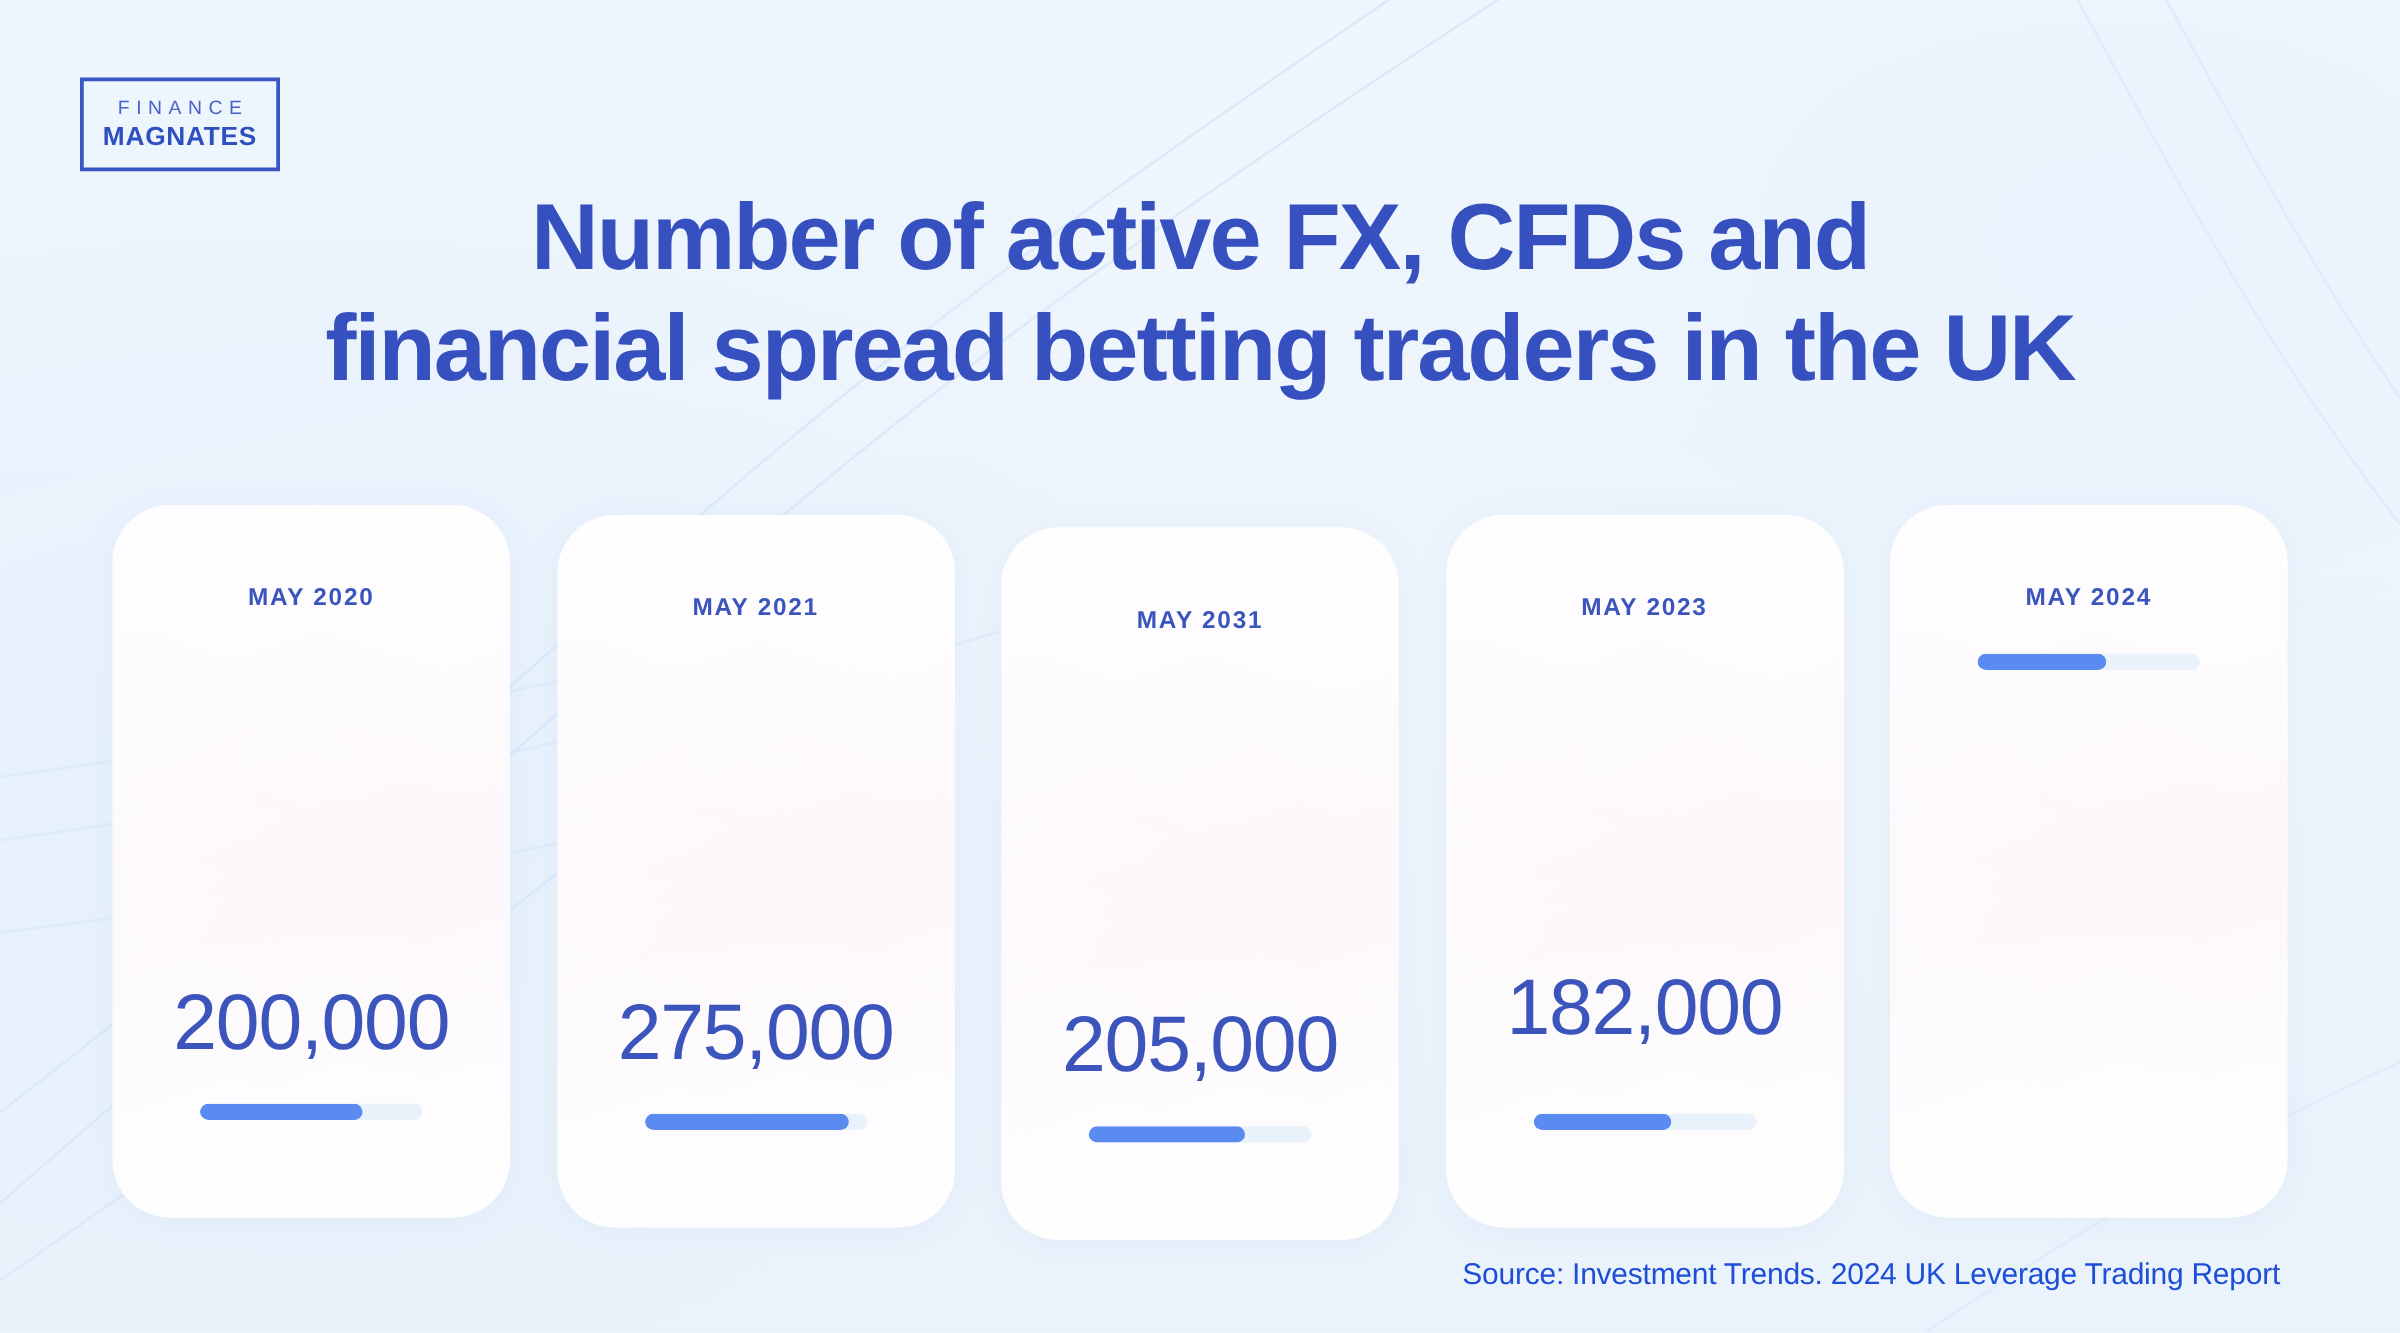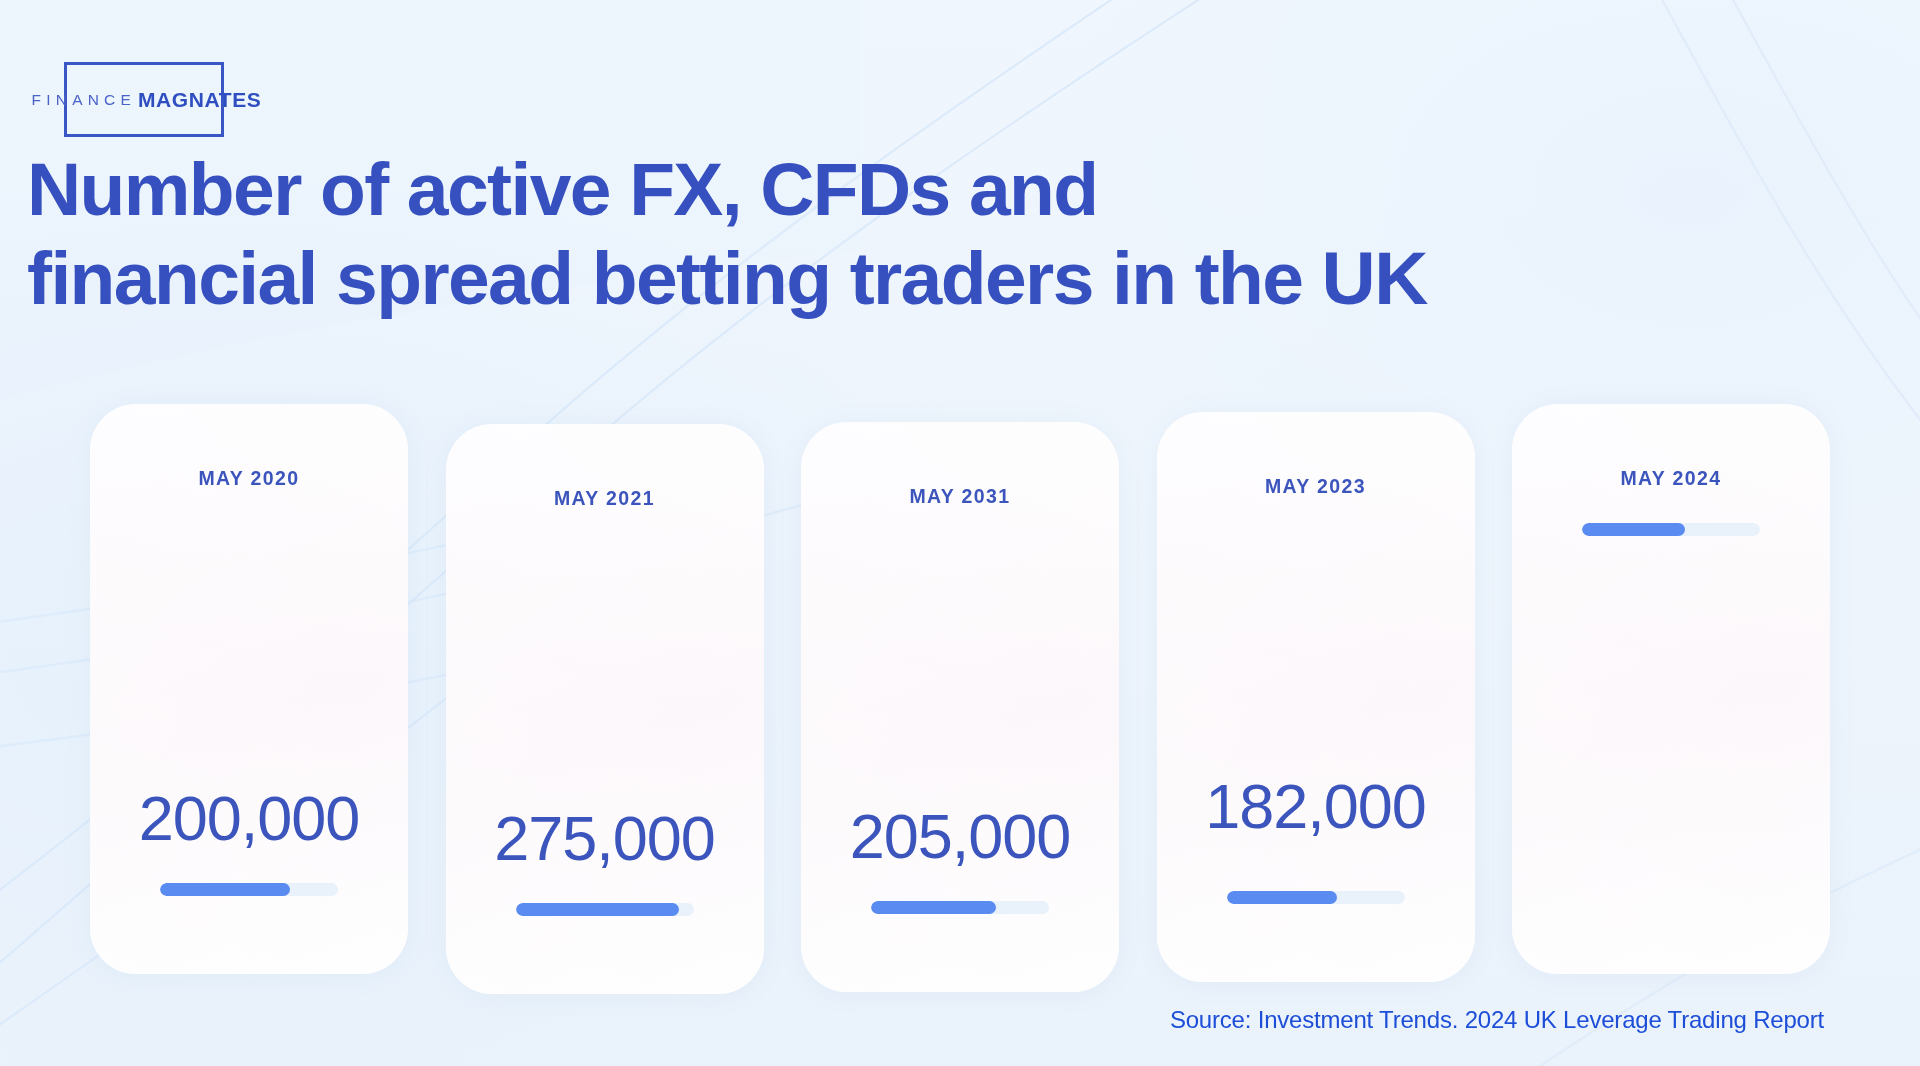--- a/index.html
+++ b/index.html
@@ -24,37 +24,38 @@
       radial-gradient(900px 600px at 88% 18%, #eaf3fd 0%, rgba(238,245,253,0) 72%),
       linear-gradient(180deg, #eff6fd 0%, #edf4fc 50%, #eaf2fb 100%);
   }
   .bg-waves { position:absolute; inset:0; }
 
   
   .logo {
     position:absolute; left:64px; top:62px;
     width:160px; height:75px;
     border:3px solid #3a56c4;
-    display:flex; 
+    display:flex; flex-direction:column;
     align-items:center; justify-content:center;
     gap:2px;
   }
   .logo-top {
     font-size:15.5px; letter-spacing:5.2px;
     color:#4a63c8; font-weight:400;
     text-indent:5px;
   }
   .logo-bottom {
     font-size:21px; letter-spacing:0.6px;
     color:#2f4ec0; font-weight:700;
   }
 
   
   .title {
     position:absolute; left:0; right:0; top:152px;
+    text-align:center;
     color:#3651bf;
     font-size:75px;
     font-weight:700;
     line-height:1.0;
     letter-spacing:-1.6px;
     padding:0 27px;
   }
   .title-line { display:block; }
   .title-line + .title-line { margin-top:14px; }
 
@@ -83,21 +84,21 @@
     display:flex;
     flex-direction:column;
     align-items:center;
   }
   .card::after{
     content:""; position:absolute; inset:0;
     border-radius:46px;
     background:linear-gradient(200deg, rgba(255,255,255,0.55) 0%, rgba(253,246,250,0.25) 45%, rgba(255,255,255,0.6) 100%);
     pointer-events:none;
   }
-  .card.offset-a { margin-top:20px; }
+  .card.offset-a { margin-top:8px; }
   .card.offset-b { margin-top:18px; }
   .card.offset-c { margin-top:8px;gap:20px; }
   .card.offset-d { margin-top:0px; }
 
   .card-label {
     position:relative; z-index:2;
     margin-top:63px;
     font-size:19.5px;
     font-weight:700;
     letter-spacing:1.4px;

